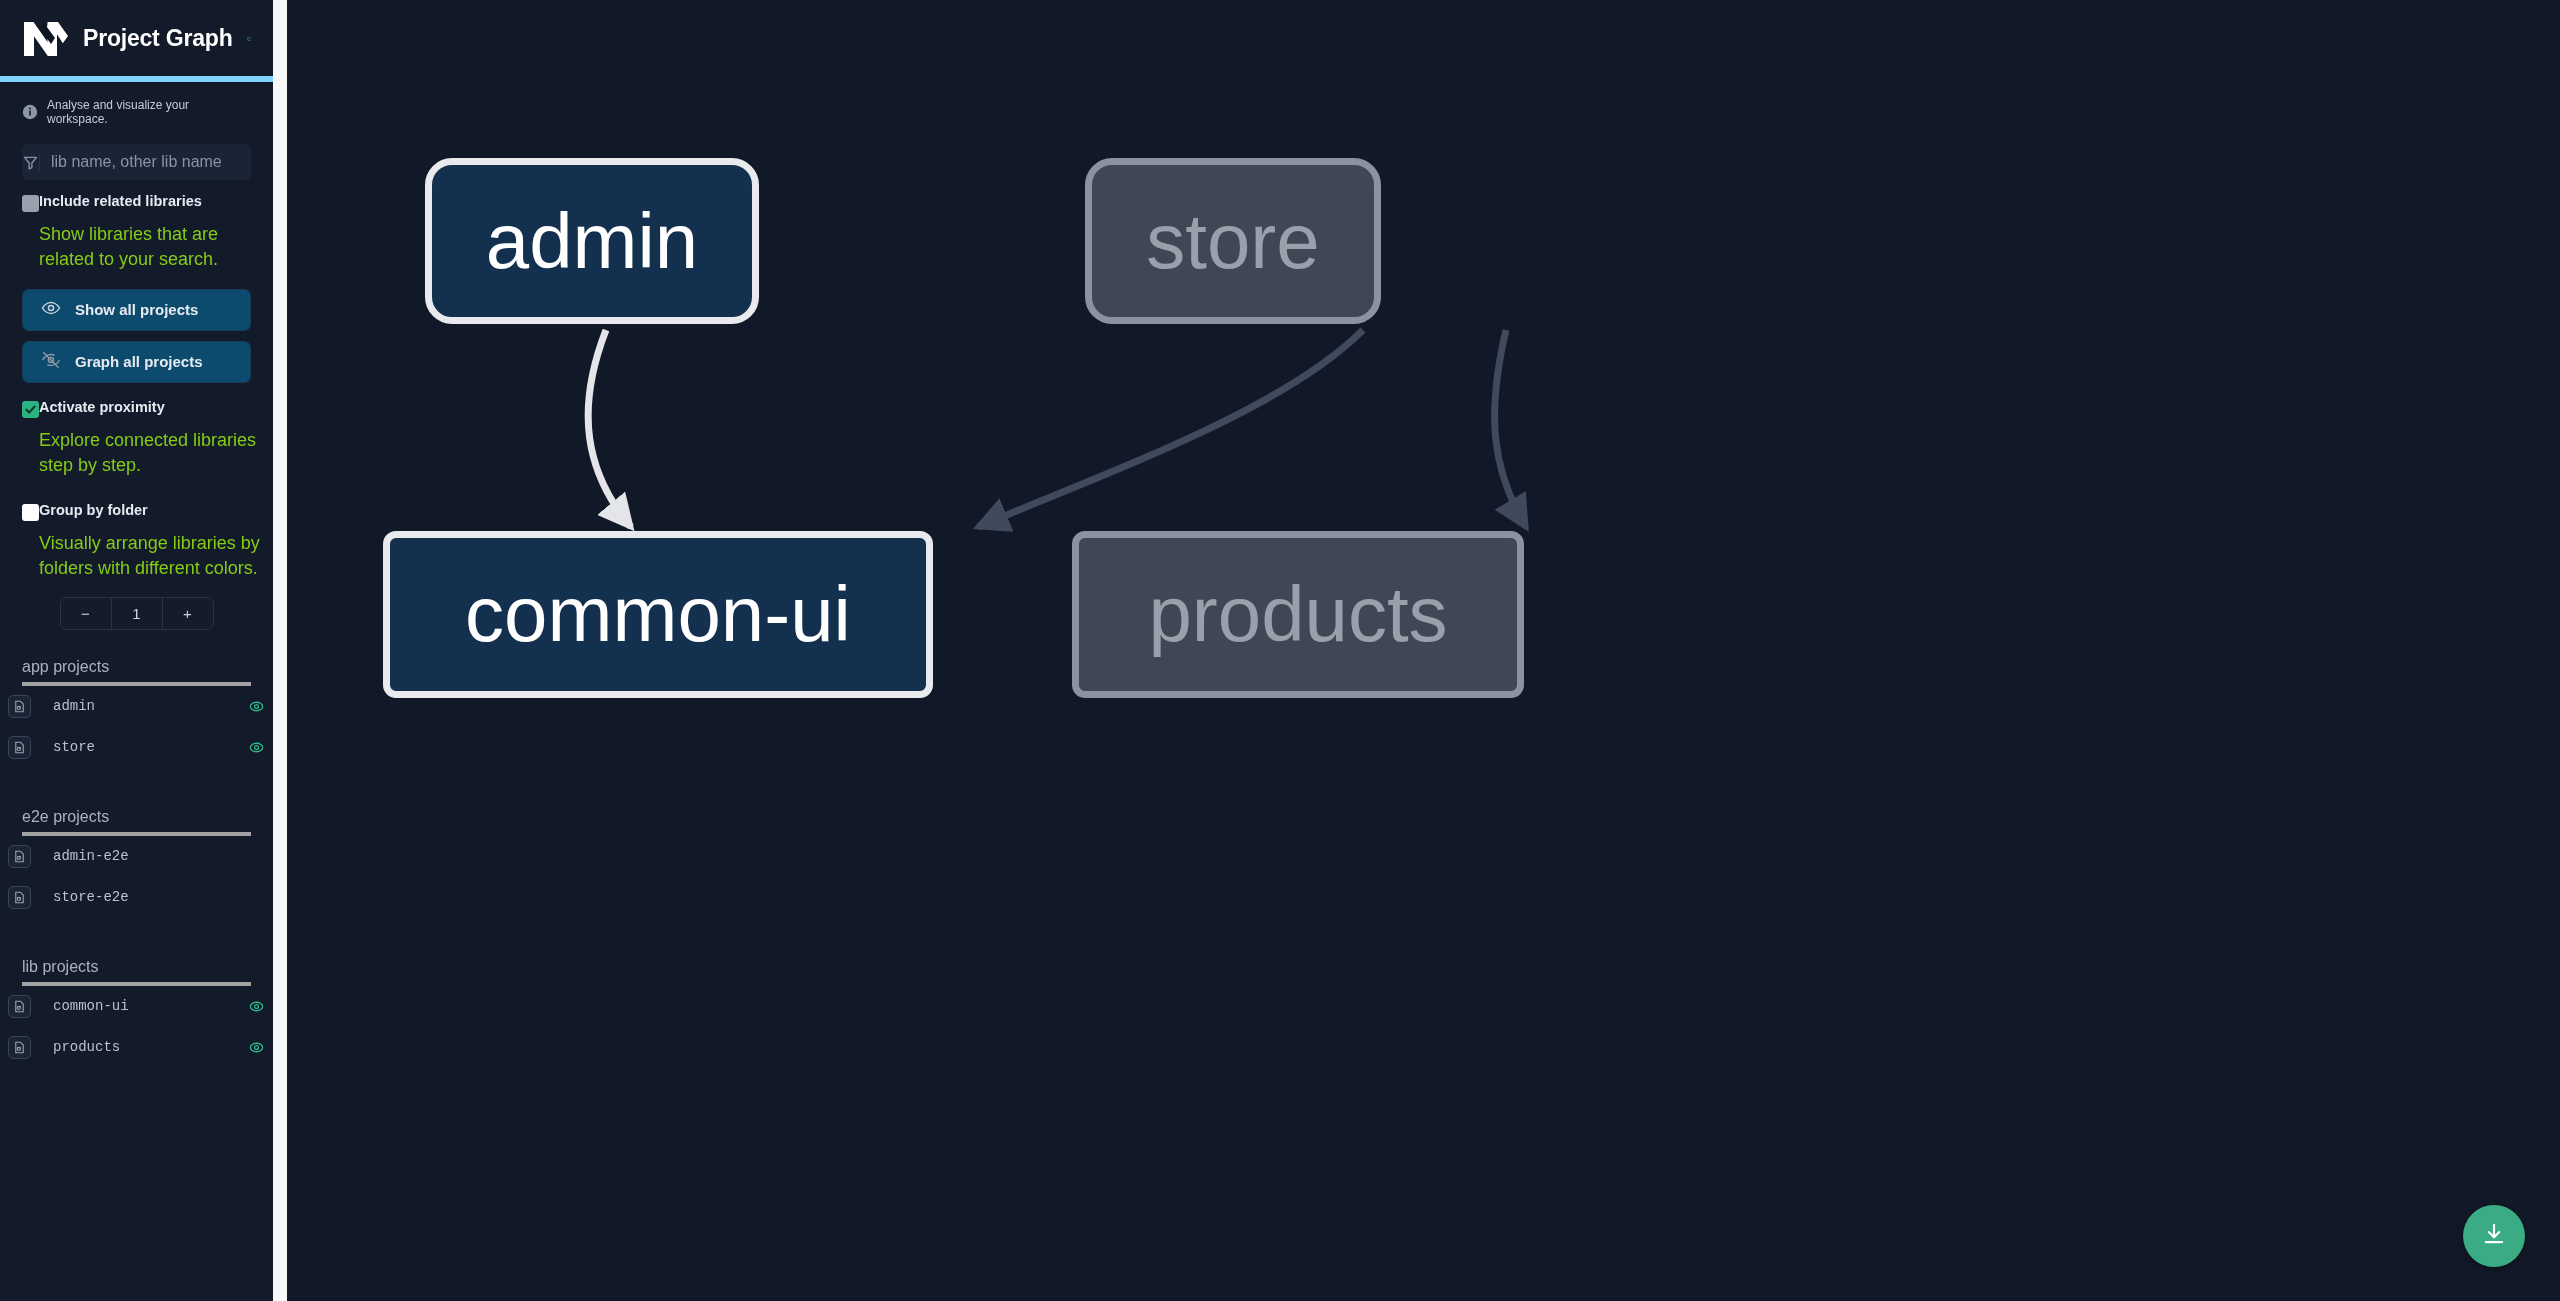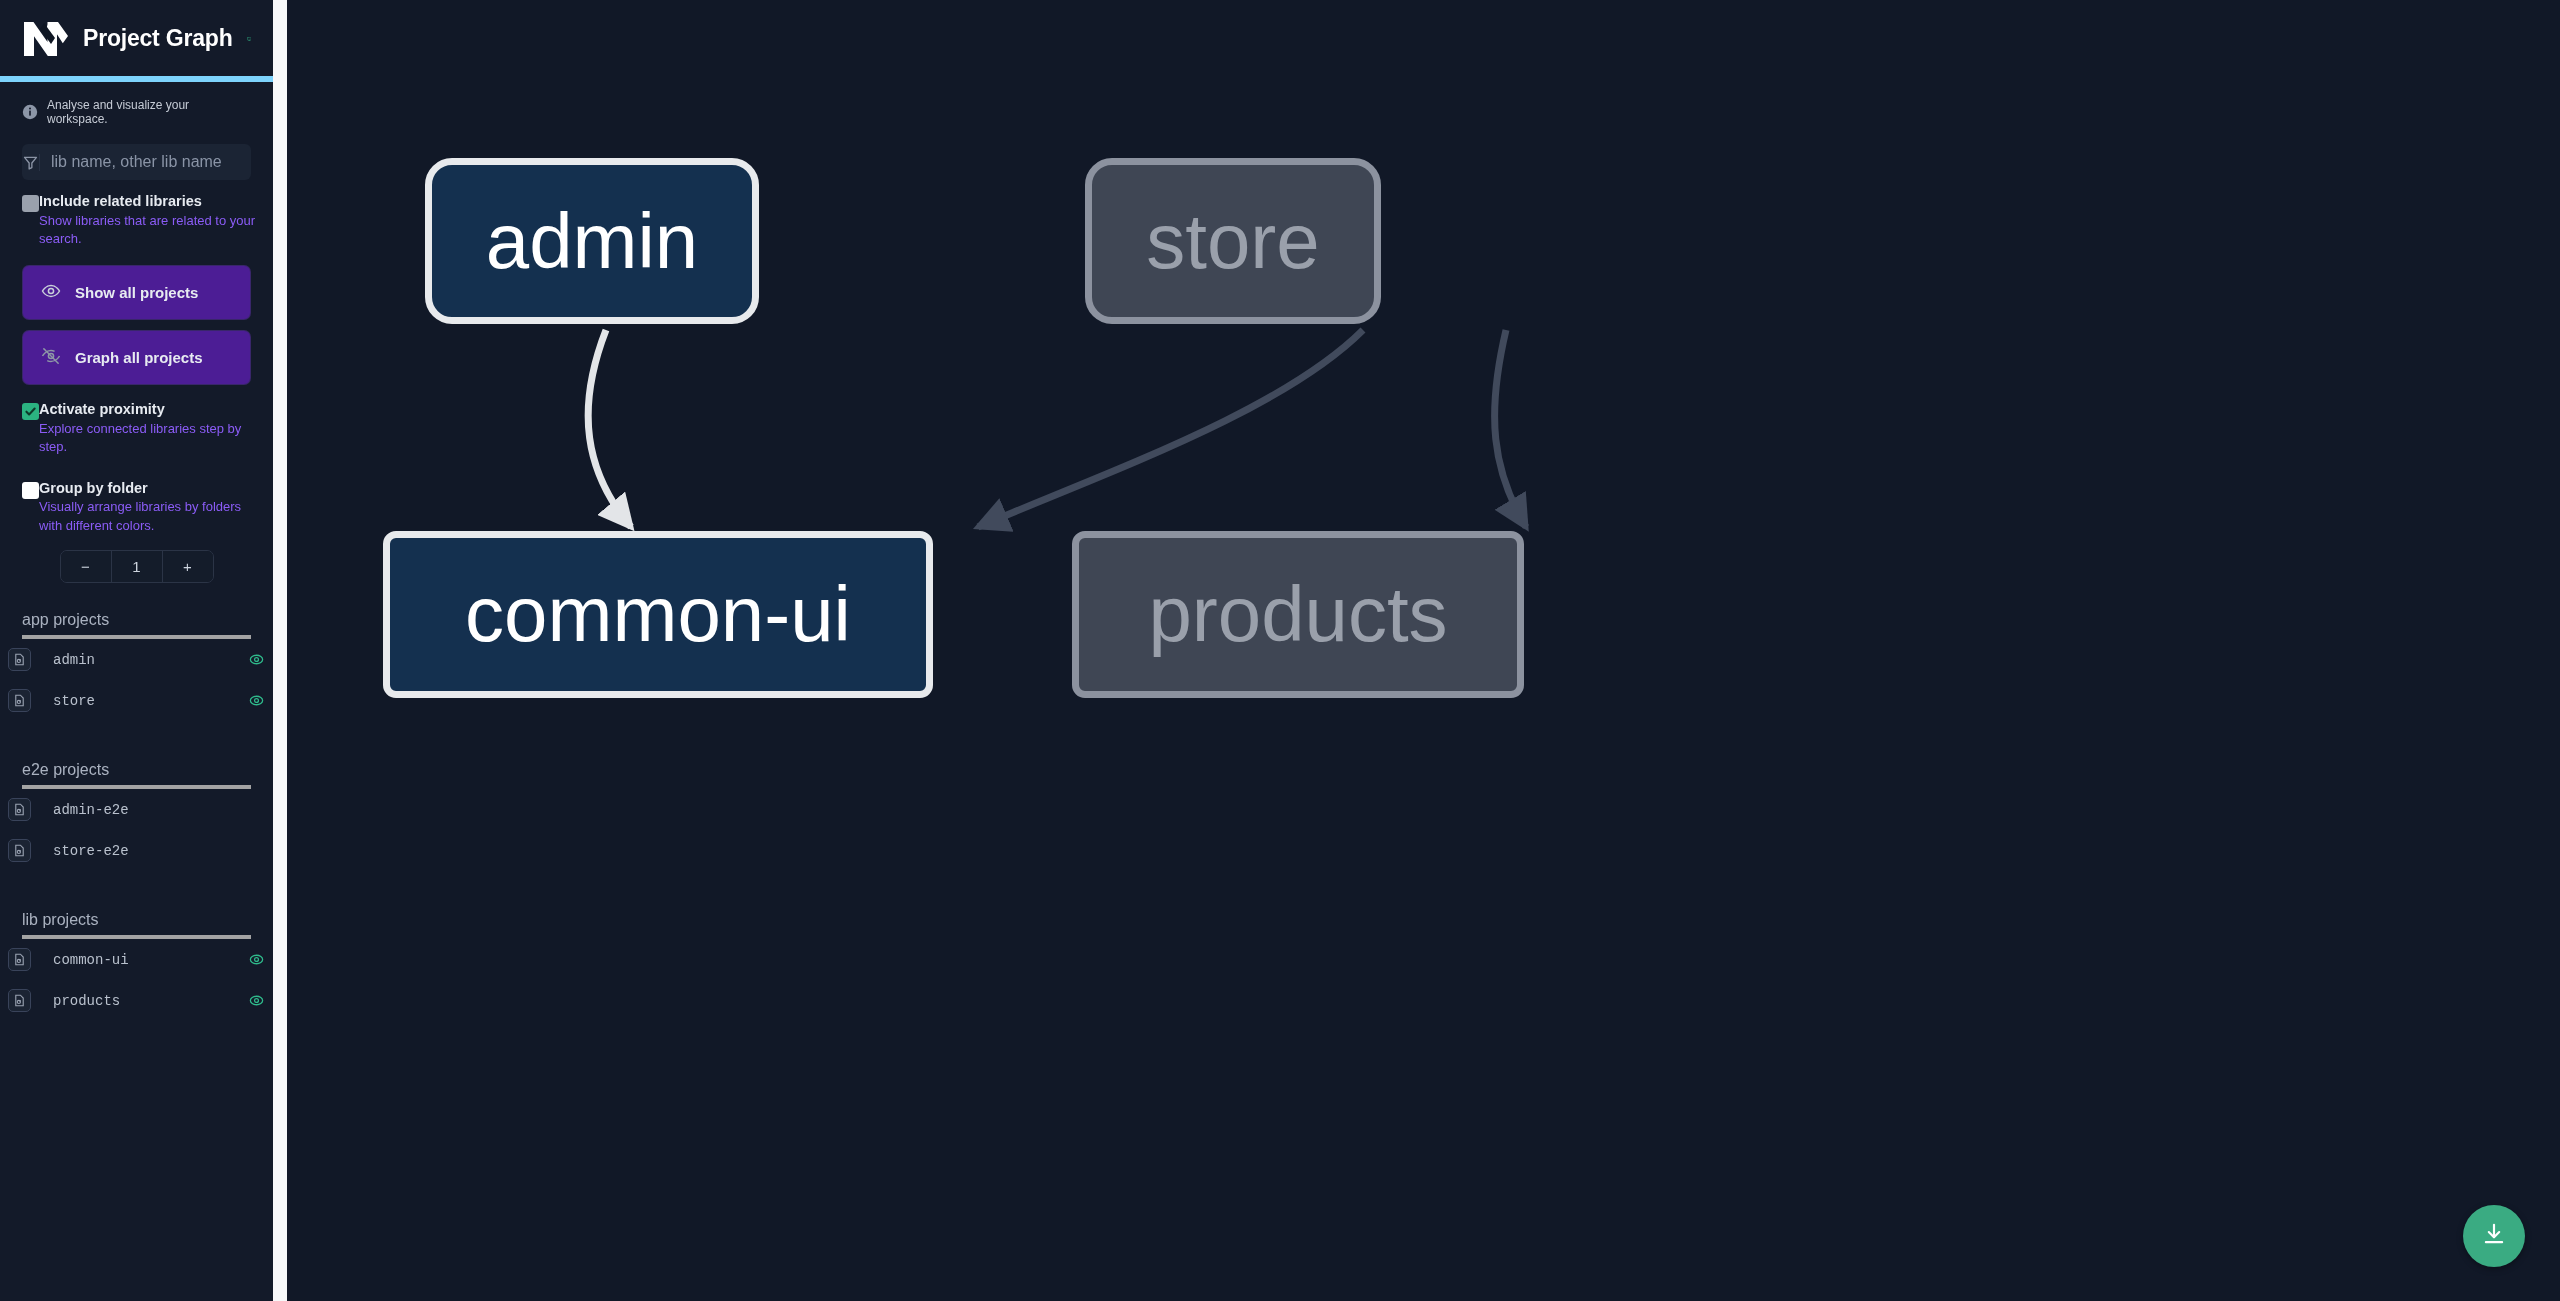--- a/index.html
+++ b/index.html
@@ -69,26 +69,26 @@
   .checkline { display: flex; padding: 12px 10px 0 22px; }
   .cbox {
     width: 17px; height: 17px; flex: 0 0 17px; margin-top: 3px;
     border-radius: 3px;
   }
   .cbox.gray { background: #9aa1ad; }
   .cbox.white { background: #ffffff; }
   .cbox.green { background: #2bb381; display: flex; align-items: center; justify-content: center; }
   .cbox.green svg { width: 13px; height: 13px; }
   .chk-title { color: #e7ebf1; font-size: 14.5px; font-weight: 700; line-height: 1.3; }
-  .chk-desc { color: #8b5cf6; font-size: 13px; line-height: 1.42; margin-top: 1px; }
+  .chk-desc { color: #84cc16; font-size: 18px; line-height: 1.42; margin-top: 11px; }
 
   .btn-stack { padding: 16px 22px 0 22px; display: flex; flex-direction: column; gap: 10px; }
   .sb-btn {
-    height: 55px; border: 1px solid #27304181;
-    background: #4c1d95;
+    height: 42px; border: 1px solid #27304181;
+    background: #0c4a6e;
     border-radius: 7px;
     display: flex; align-items: center; gap: 14px;
     padding: 0 18px;
     cursor: pointer;
   }
   .sb-btn svg { width: 20px; height: 20px; flex: 0 0 20px; }
   .sb-btn span { color: #e7ebf1; font-size: 15px; font-weight: 700; }
 
   .stepper-wrap { display: flex; justify-content: center; padding: 15px 22px 0 22px; }
   .stepper {

